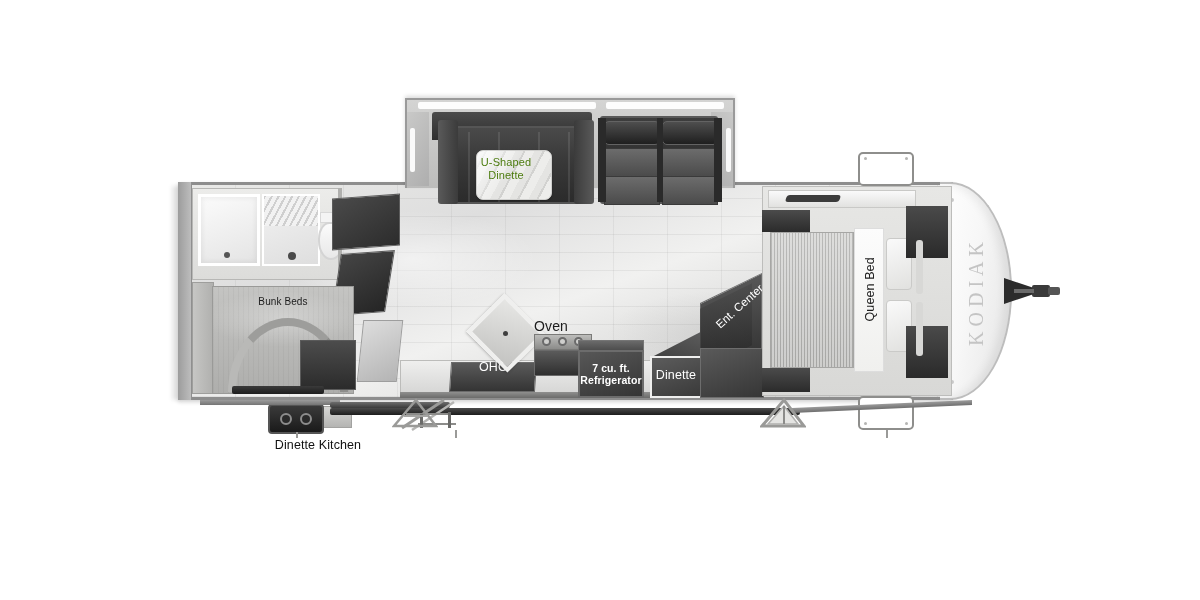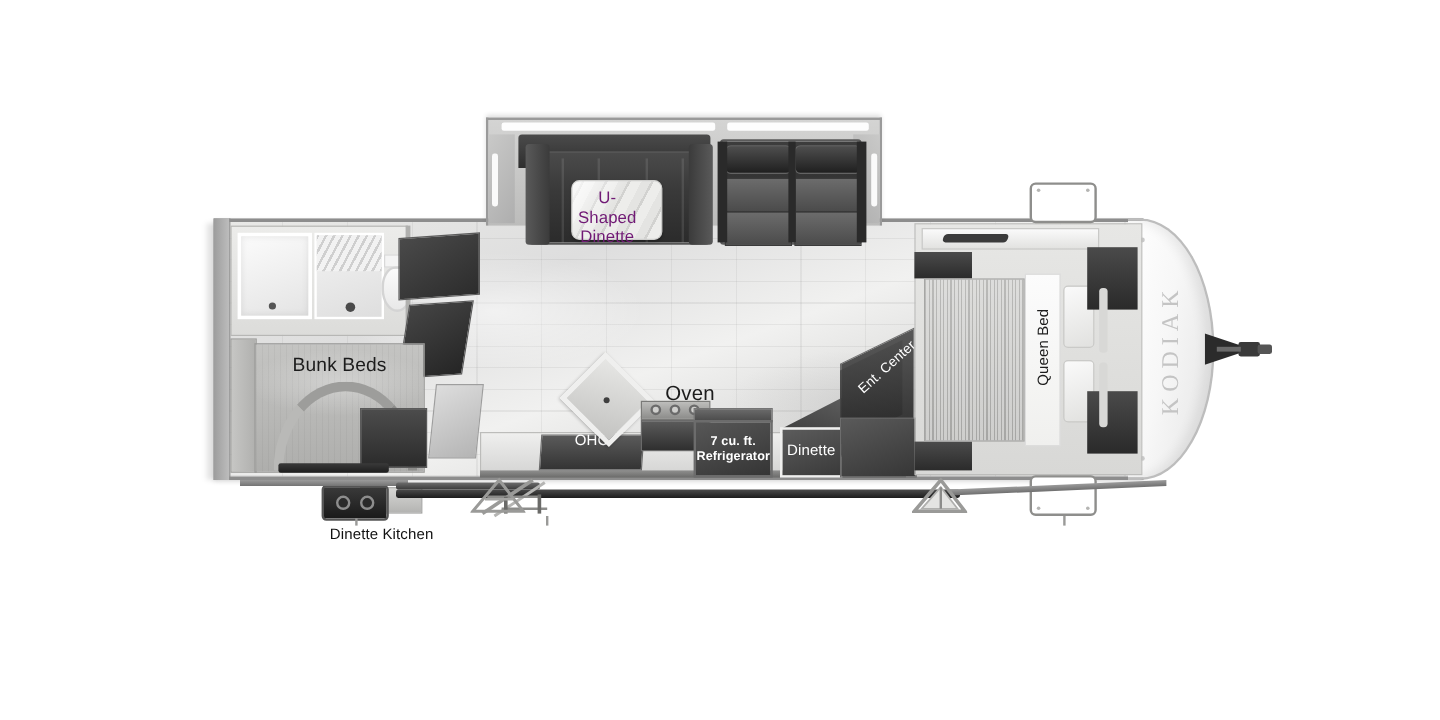--- a/index.html
+++ b/index.html
@@ -97,21 +97,21 @@
   #dinette-seat-r{left:574px;top:120px;width:20px;height:84px;
     background:linear-gradient(270deg,#5a5a5a,#3b3b3b);border-radius:3px;}
   #dinette-table{
     left:476px;top:150px;width:76px;height:50px;border-radius:7px;
     background:
       linear-gradient(125deg,rgba(255,255,255,.85),rgba(255,255,255,0) 45%),
       repeating-linear-gradient(118deg,#e4e4e2 0 7px,#d2d2d0 7px 9px,#ededeb 9px 17px),
       #e8e8e6;
     border:1px solid #cfcfcd;box-shadow:0 1px 2px rgba(0,0,0,.2);
   }
-  #dinette-label{left:476px;top:156px;width:60px;font-size:14px;color:#701a75;}
+  #dinette-label{left:476px;top:156px;width:60px;font-size:11px;color:#4d7c0f;}
 
   
   #ts-box{left:600px;top:116px;width:118px;height:88px;
     background:linear-gradient(180deg,#3d3d3d,#242424);border:2px solid #5a5a5a;border-radius:3px;}
   .ts-head{position:absolute;top:121px;width:54px;height:22px;
     background:linear-gradient(180deg,#4e4e4e,#1f1f1f);border-radius:5px;border:1px solid #636363;}
   .ts-seat{position:absolute;width:54px;height:27px;
     background:linear-gradient(180deg,#6c6c6c,#4b4b4b);border:1px solid #3a3a3a;}
   #ts-arm-l{left:598px;top:118px;width:8px;height:84px;background:#2a2a2a;}
   #ts-arm-m{left:657px;top:118px;width:6px;height:84px;background:#2a2a2a;}
@@ -154,21 +154,21 @@
       linear-gradient(180deg,#c4c4c2,#aeaeac);
     border:1px solid #9a9a98;}
   #bunk-rail{left:228px;top:318px;width:120px;height:74px;
     border:0;overflow:hidden;}
   #bunk-arc{left:0;top:0;width:120px;height:148px;border:8px solid #9d9d9b;border-radius:50%;
     border-bottom-color:transparent;border-left-color:#b9b9b7;border-right-color:#8d8d8b;}
   #bunk-lower{left:300px;top:340px;width:56px;height:50px;
     background:linear-gradient(180deg,#4c4c4c,#2b2b2b);border:1px solid #5a5a5a;}
   #bunk-step{left:232px;top:386px;width:92px;height:8px;
     background:linear-gradient(180deg,#3a3a3a,#1d1d1d);border-radius:2px;}
-  #bunks-label{left:222px;top:296px;width:122px;font-size:16px;}
+  #bunks-label{left:222px;top:296px;width:122px;font-size:10px;}
 
   
   #lcab{left:192px;top:282px;width:22px;height:112px;
     background:linear-gradient(90deg,#c6c6c4,#b0b0ae);border:1px solid #9e9e9c;}
 
   
   #counter{left:400px;top:360px;width:355px;height:34px;
     background:linear-gradient(180deg,#efefee,#d6d6d5);border:1px solid #bcbcba;}
   #counter-edge{left:400px;top:392px;width:355px;height:6px;
     background:linear-gradient(180deg,#8f8f8e,#6b6b6a);}
@@ -182,21 +182,21 @@
     background:linear-gradient(150deg,#e6e6e4,#c3c3c1);
     border:4px solid #efefee;box-shadow:0 1px 3px rgba(0,0,0,.25);}
   #sink-drain{left:503px;top:331px;width:5px;height:5px;border-radius:50%;background:#3f3f3f;}
 
   #cooktop{left:534px;top:334px;width:58px;height:16px;
     background:linear-gradient(180deg,#bdbdbb,#8c8c8a);border:1px solid #7a7a78;}
   .burner{position:absolute;width:9px;height:9px;border-radius:50%;
     border:2px solid #6b6b6b;background:#cfcfcd;}
   #oven-body{left:534px;top:350px;width:58px;height:26px;
     background:linear-gradient(180deg,#5b5b5b,#2f2f2f);border:1px solid #6a6a6a;}
-  #oven-label{left:543px;top:318px;width:64px;font-size:17px;}
+  #oven-label{left:519px;top:318px;width:64px;font-size:14px;}
 
   #fridge{left:578px;top:350px;width:66px;height:48px;
     background:linear-gradient(160deg,#575757,#353535);border:2px solid #6c6c6c;}
   #fridge-top{left:578px;top:340px;width:66px;height:12px;
     background:linear-gradient(180deg,#6a6a6a,#4a4a4a);border:1px solid #757575;}
   #fridge-label{left:576px;top:362px;width:70px;font-size:10.5px;color:#fff;font-weight:600;}
 
   #pantry{left:650px;top:356px;width:52px;height:42px;
     background:linear-gradient(160deg,#5c5c5c,#3a3a3a);border:2px solid #efefee;}
   #pantry-wedge{left:650px;top:312px;width:52px;height:46px;

